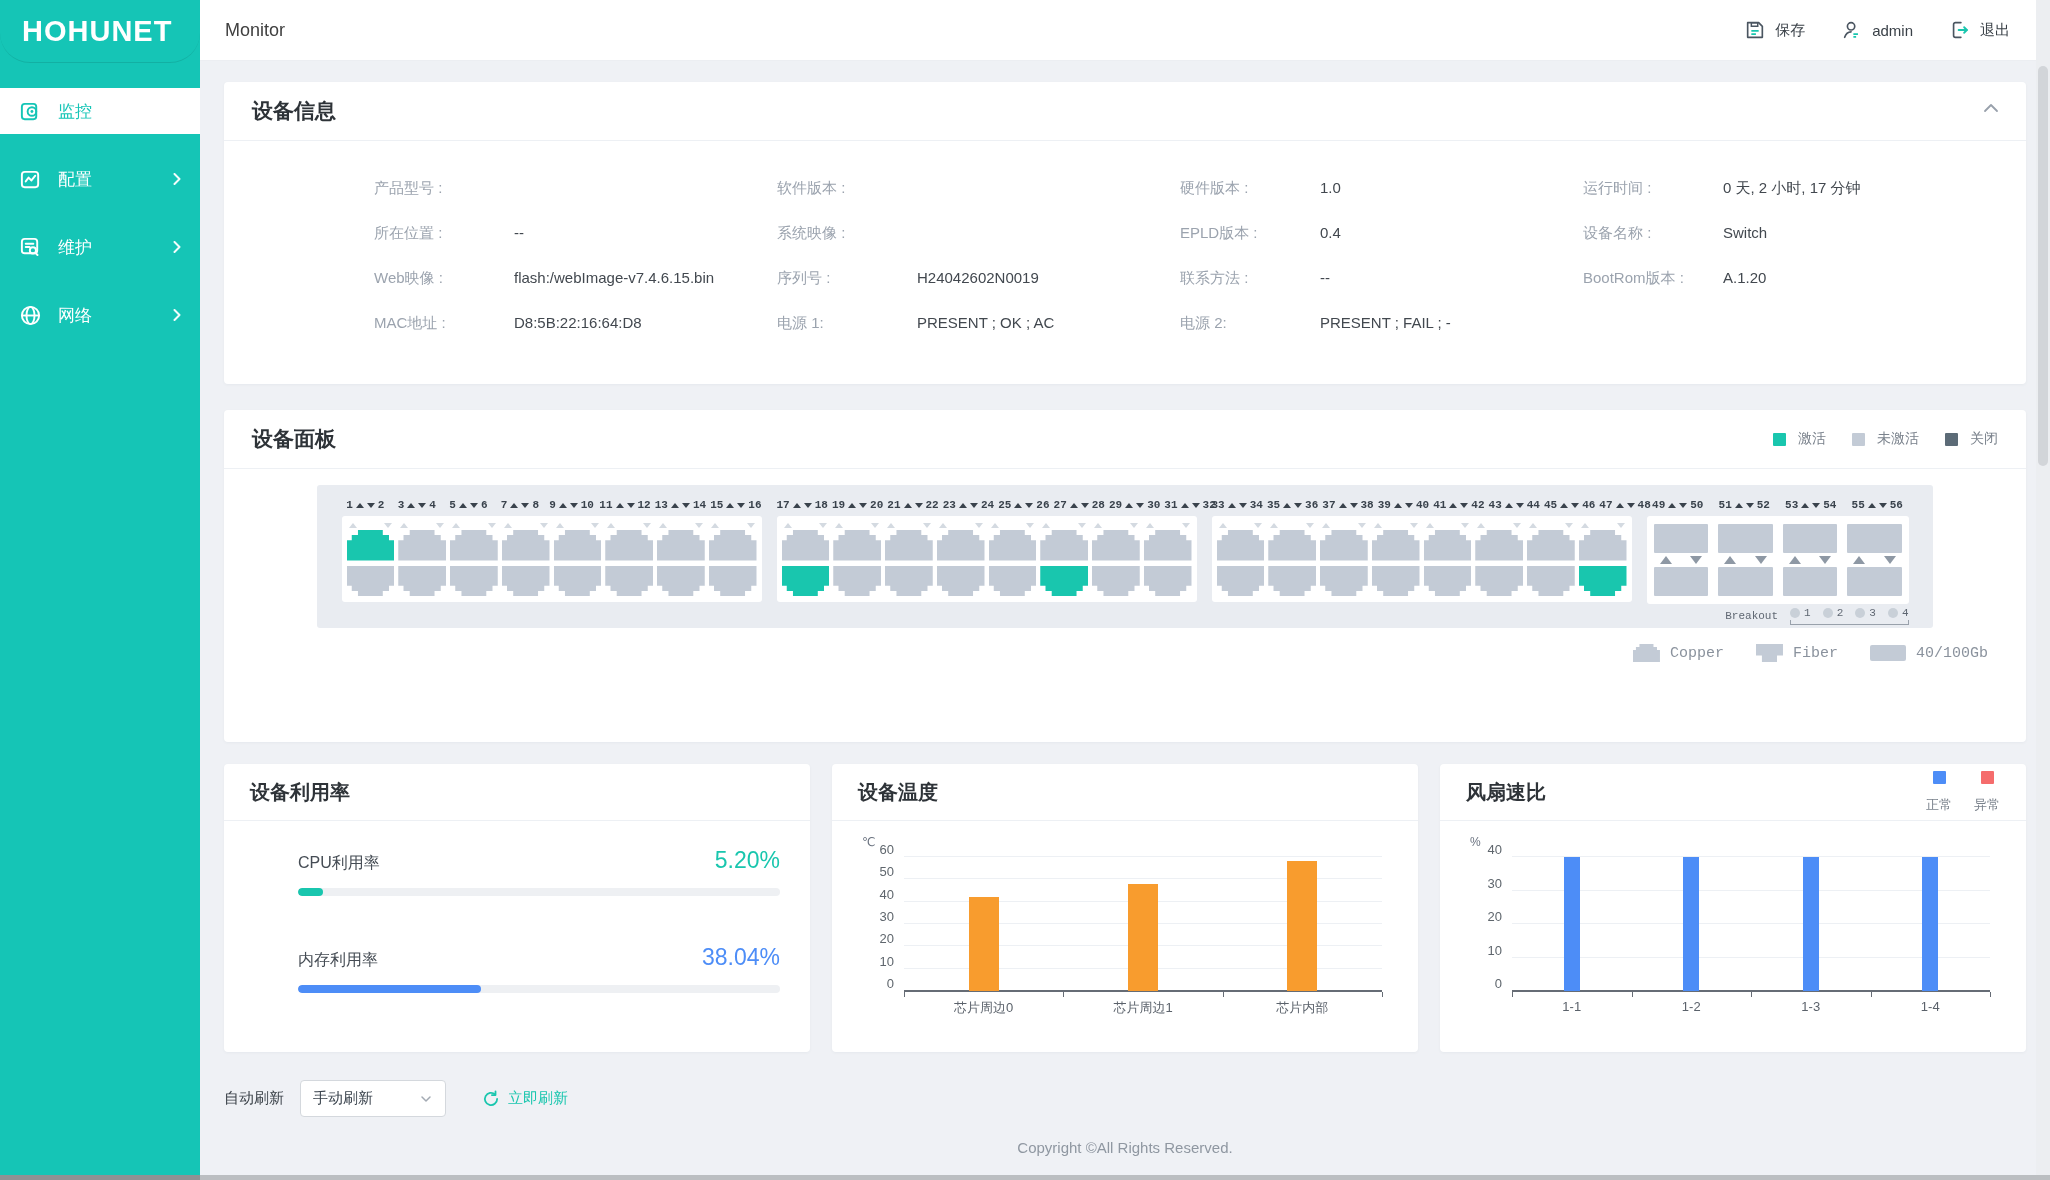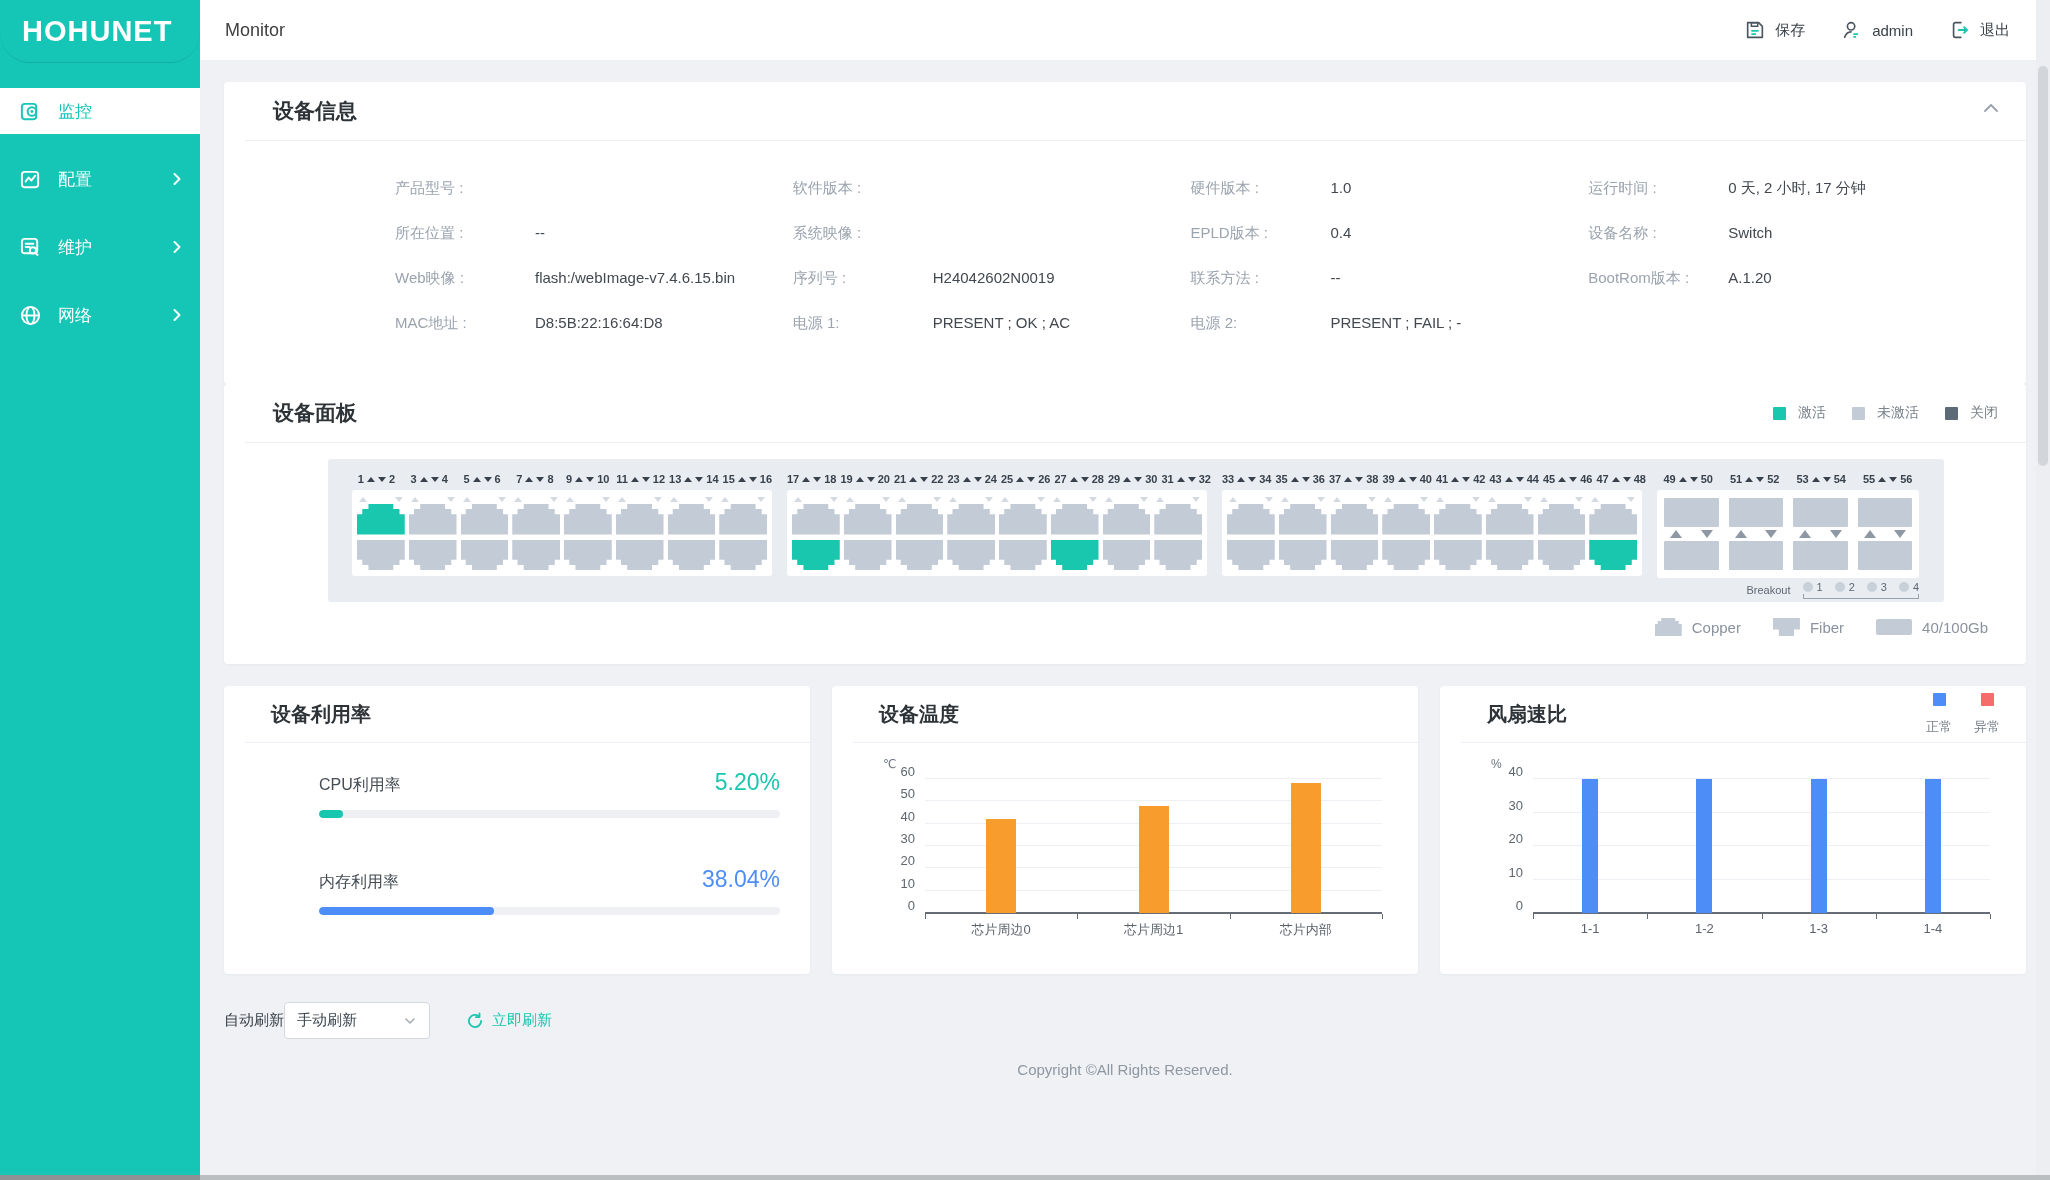--- a/index.html
+++ b/index.html
@@ -21,34 +21,34 @@
   .menu-item.active{background:#fff;color:#15C5B6;}
   
   .main{position:absolute;left:200px;top:0;right:0;height:1175px;}
   .topbar{height:60px;background:#fff;display:flex;align-items:center;padding:0 40px 0 25px;
           box-shadow:0 1px 0 #ECEEF2;position:relative;z-index:4;}
   .crumb{font-size:18px;color:#404040;}
   .topbar-right{margin-left:auto;display:flex;align-items:center;gap:36px;}
   .tb-action{display:flex;align-items:center;gap:9px;color:#3A4148;font-size:15px;cursor:pointer;}
   
   .content{padding:22px 24px 0;}
-  .card{background:#fff;border-radius:4px;box-shadow:0 1px 3px rgba(60,70,90,.05);padding-left:21px;}
+  .card{background:#fff;border-radius:4px;box-shadow:0 1px 3px rgba(60,70,90,.05);}
   .card-header{height:58px;display:flex;align-items:center;padding:0 28px;
                border-bottom:1px solid #EDF0F4;position:relative;}
   .card-title{font-size:21px;font-weight:700;color:#2E3338;}
   .collapse{position:absolute;right:26px;top:20px;cursor:pointer;}
   
   .info-card{height:302px;}
   .info-grid{display:grid;grid-template-columns:repeat(4,1fr);row-gap:25px;
              padding:38px 40px 0 150px;}
   .info-field{display:flex;align-items:baseline;min-height:20px;}
   .info-label{width:140px;flex:0 0 140px;color:#9BA3AE;font-size:15px;}
   .info-value{color:#42484F;font-size:15px;}
   
-  .panel-card{height:280px;}
+  .panel-card{margin-top:26px;height:332px;font-family:Liberation Mono, monospace;}
   .status-legend{margin-left:auto;display:flex;align-items:center;gap:26px;}
   .leg-item{display:flex;align-items:center;gap:12px;color:#7A828C;font-size:14px;}
   .leg-sq{width:13px;height:13px;border-radius:1px;display:inline-block;}
   .port-panel{margin:16px auto 0;width:1596px;background:#E9ECF1;border-radius:3px;
               padding:12px 10px 24px;display:flex;gap:15px;justify-content:center;position:relative;}
   .port-group{width:420px;position:relative;}
   .port-group.fiber{width:262px;}
   .port-labels{display:flex;gap:4px;height:16px;margin-bottom:3px;}
   .port-pair-label{flex:1;display:flex;align-items:center;justify-content:center;gap:3px;
                    font-size:11px;color:#39424C;font-weight:600;}
@@ -108,21 +108,21 @@
   .ytick{position:absolute;left:-46px;width:36px;text-align:right;font-size:13px;color:#5F666D;transform:translateY(-50%);}
   .bar{position:absolute;bottom:0;transform:translateX(-50%);}
   .xtick{position:absolute;top:100%;width:1px;height:5px;background:#666C75;margin-top:1px;}
   .cat-row{position:relative;margin:8px 10px 0 46px;height:22px;}
   .cat-label{position:absolute;transform:translateX(-50%);font-size:13px;color:#5B626B;white-space:nowrap;}
   .chart-legend{margin-left:auto;display:flex;align-items:center;gap:22px;}
   .chart-legend .leg-item{font-size:13px;flex-direction:column;}
   
   .footer-controls{margin-top:28px;display:flex;align-items:center;}
   .fc-label{color:#3A4148;font-size:15px;}
-  .select{width:146px;height:37px;background:#fff;border:1px solid #D4D8DD;border-radius:4px;
+  .select{margin-left:16px;width:146px;height:37px;background:#fff;border:1px solid #D4D8DD;border-radius:4px;
           display:flex;align-items:center;padding:0 12px;color:#39424C;font-size:15px;cursor:pointer;box-sizing:border-box;}
   .select .sel-chev{margin-left:auto;}
   .refresh-link{margin-left:36px;display:flex;align-items:center;gap:8px;color:#19C6AE;font-size:15px;cursor:pointer;}
   .copyright{text-align:center;color:#8F97A1;font-size:15px;margin-top:22px;}
   
   .hscroll{position:absolute;left:0;right:0;bottom:0;height:5px;background:#BBBEC1;}
   .hscroll .thumb{position:absolute;left:0;top:0;height:5px;width:200px;background:#8E9294;}
   .vscroll{position:absolute;top:0;right:0;width:14px;height:1175px;background:#ECEEF1;z-index:6;}
   .vscroll .vthumb{position:absolute;left:2px;top:66px;width:10px;height:400px;border-radius:5px;background:#D2D5D9;}
   svg{display:block;}

